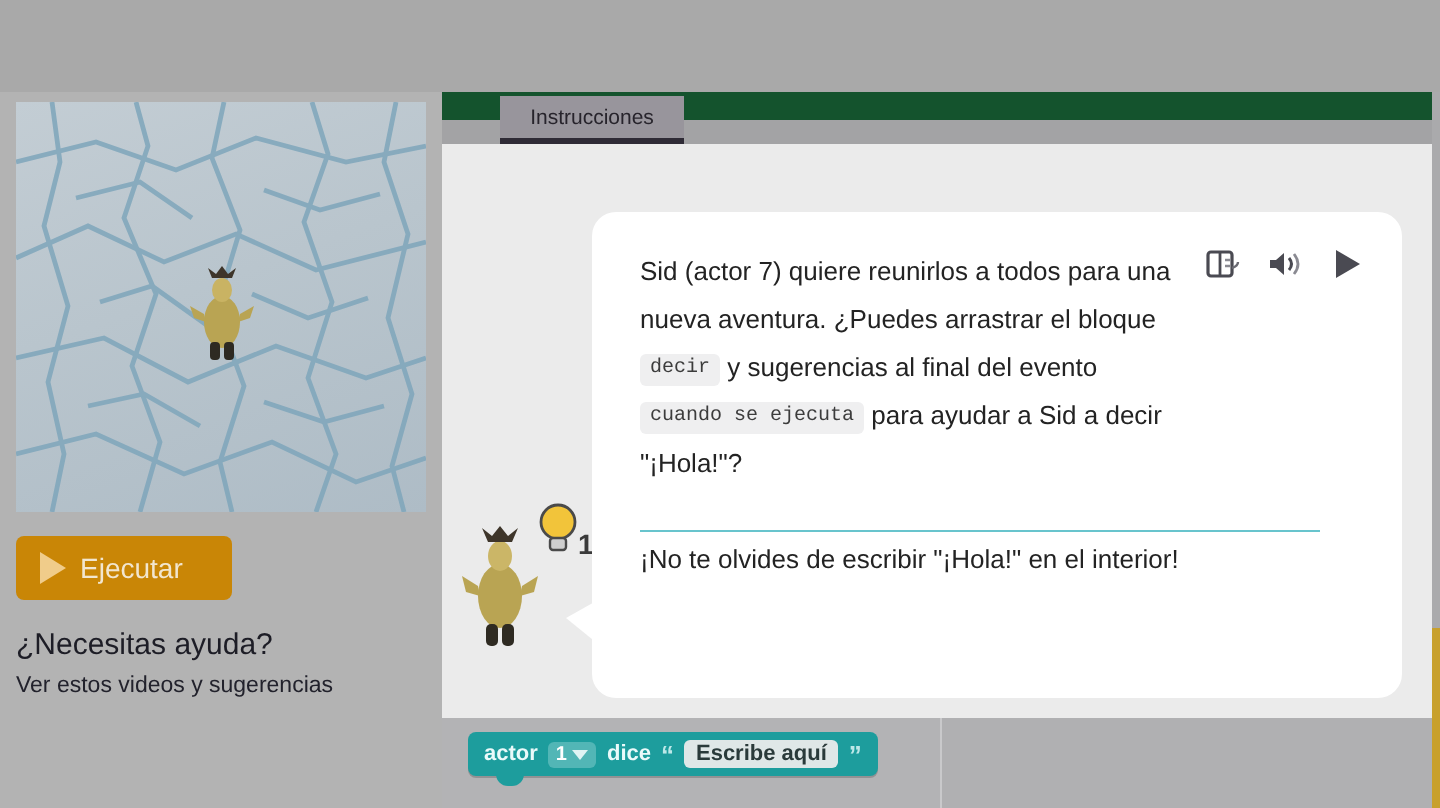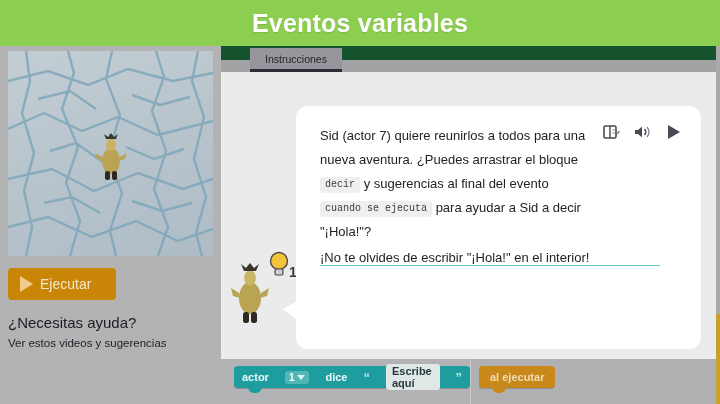--- a/index.html
+++ b/index.html
@@ -167,21 +167,21 @@
 
   .bubble-text {
     position: absolute;
     left: 24px; top: 18px;
     width: 300px;
     color: #232323;
     font-size: 13px;
     line-height: 24px;
   }
   .bubble-text p { margin: 0 0 2px 0; }
-  .bubble-text .p2 { margin-top: 2px; }
+  .bubble-text .p2 { margin-top: 24px; }
 
   .code-chip {
     display: inline-block;
     background: #efeff0;
     border-radius: 3px;
     padding: 1px 5px;
     font-family: "Liberation Mono", monospace;
     font-size: 10px;
     color: #3c3c3c;
     vertical-align: middle;
@@ -315,21 +315,21 @@
   }
 
   .block-say {
     position: absolute;
     left: 13px; top: 7px;
     height: 22px;
     background: #1d9d9d;
     border-radius: 4px;
     display: flex;
     align-items: center;
-    gap: 16px;
+    gap: 5px;
     padding: 0 8px;
     box-shadow: 0 1px 0 rgba(0,0,0,0.18);
   }
   .block-say .bw { color: #eafafa; font-size: 11px; font-weight: bold; }
   .block-say .dropdown {
     background: #52b6b6;
     border-radius: 3px;
     padding: 1px 4px;
     color: #ffffff;
     font-size: 10px;
@@ -395,23 +395,20 @@
     width: 4px;
     height: 268px;
     background: #aaaaac;
   }
 </style>
 </head>
 <body>
 
 <div id="app">
 
-  <div class="title-banner">
-    <span class="title-text">Eventos variables</span>
-  </div>
 
   <div class="left-col">
 
     <div class="stage">
       <svg width="205" height="205" viewBox="0 0 205 205">
         <g stroke="#7fa6bb" stroke-width="2.4" fill="none" opacity="0.85">
           <path d="M0,30 L40,20 L80,34 L120,18 L165,30 L205,22"></path>
           <path d="M0,78 L36,62 L74,80 L110,66 L150,84 L205,70"></path>
           <path d="M0,128 L44,118 L86,140 L130,122 L175,138 L205,128"></path>
           <path d="M0,176 L40,166 L84,186 L128,170 L170,190 L205,178"></path>
@@ -543,26 +540,20 @@
             <span>1</span>
             <span class="caret"></span>
           </span>
           <span class="bw">dice</span>
           <span class="quote">“</span>
           <span class="text-slot">Escribe aquí</span>
           <span class="quote">”</span>
           <span class="notch"></span>
         </div>
       </div>
-      <div class="palette-right">
-        <div class="block-run">
-          <span class="bw">al ejecutar</span>
-          <span class="notch"></span>
-        </div>
-      </div>
     </div>
 
   </div>
 
   <div class="edge-strip"></div>
   <div class="edge-strip-top"></div>
 
 </div>
 
 </body></html>

